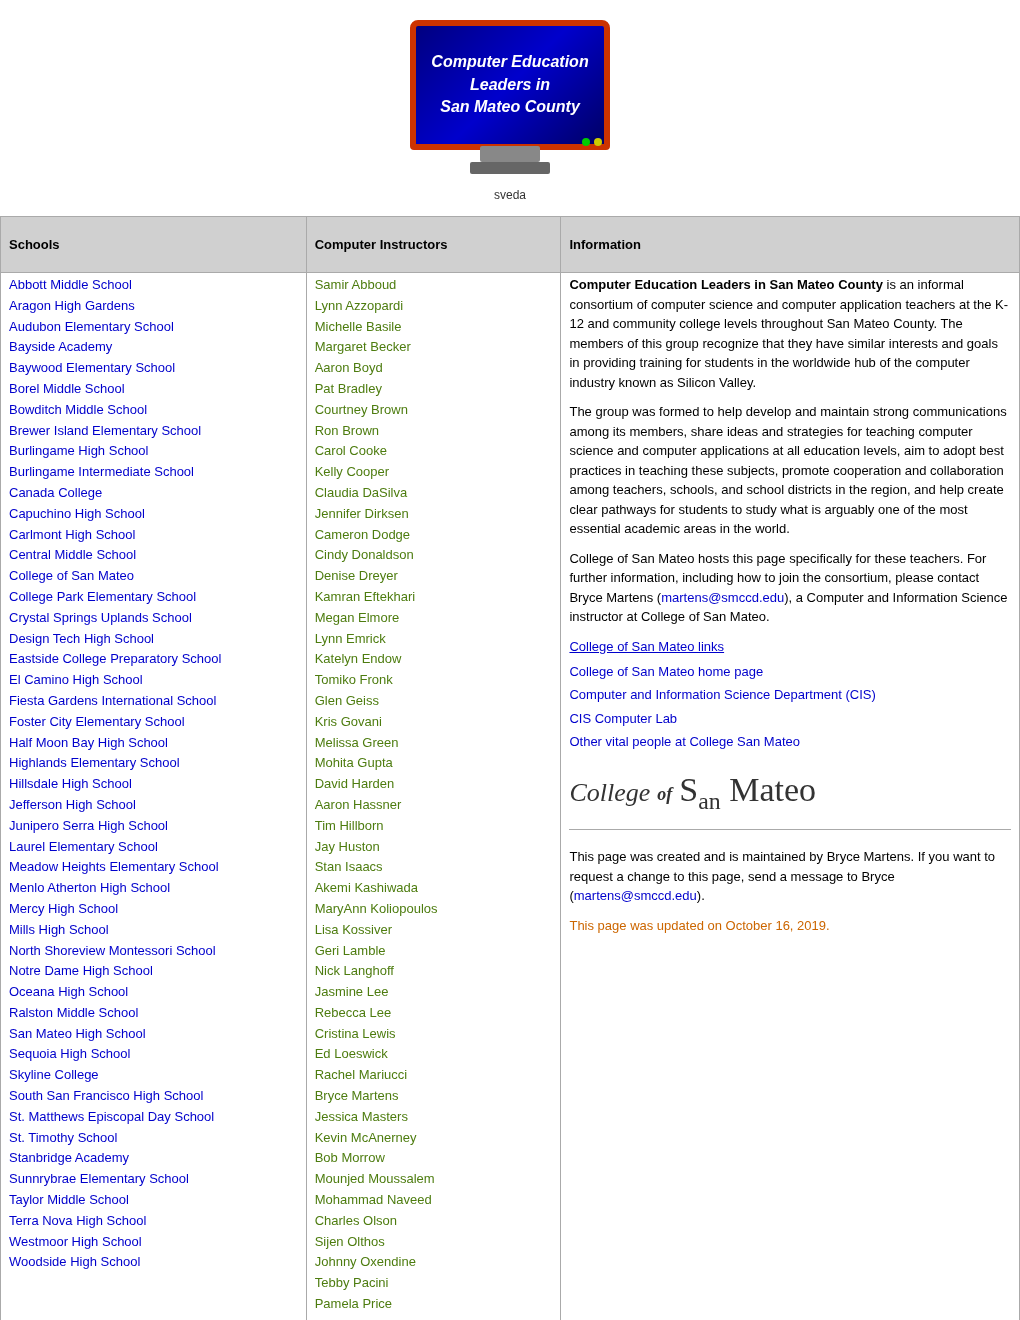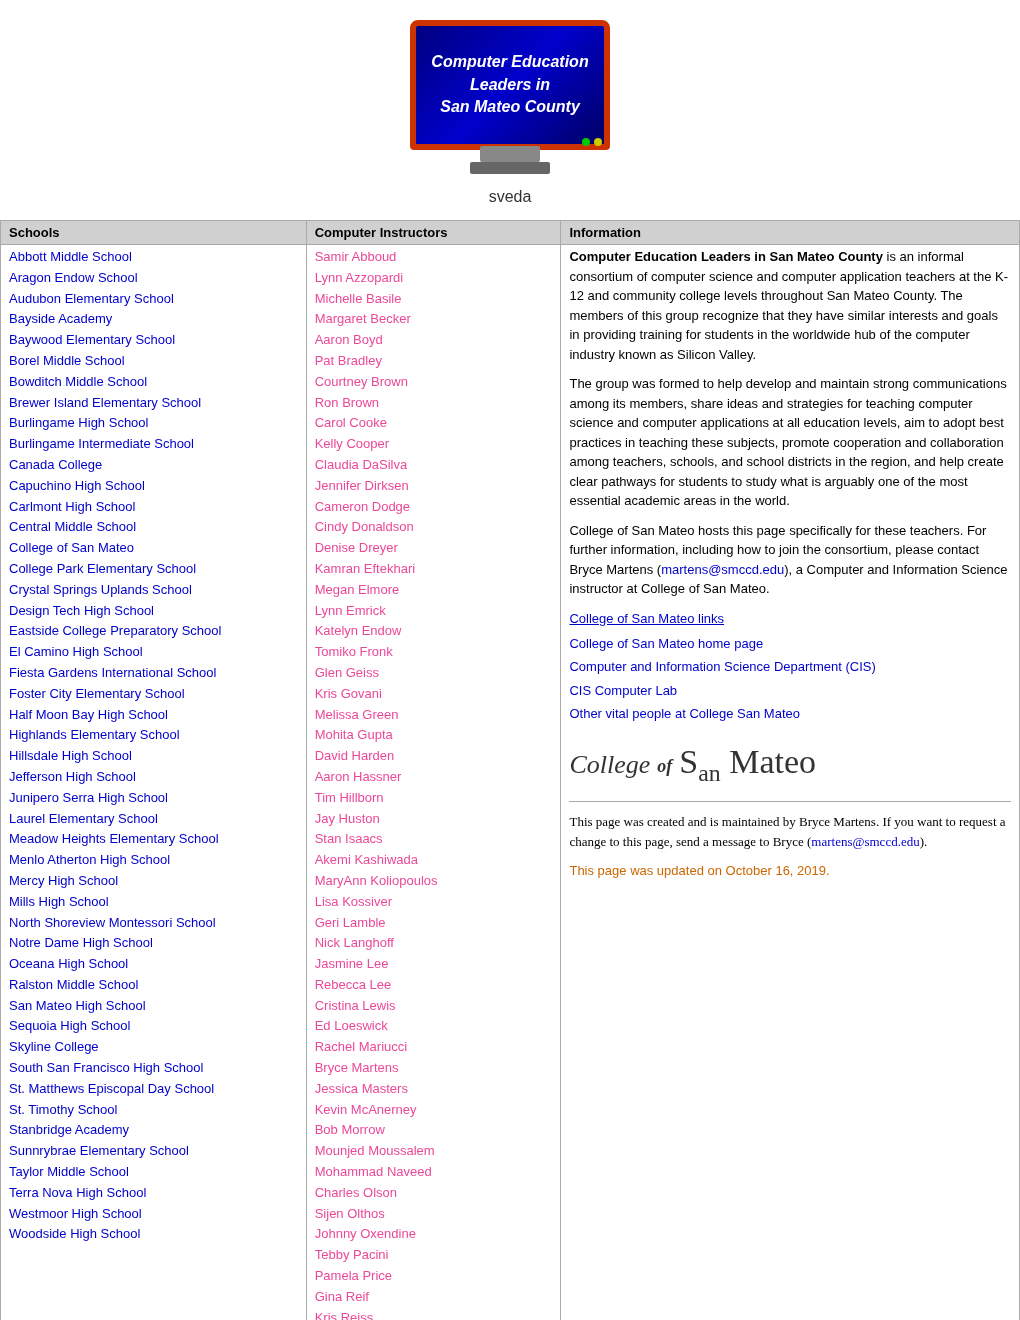--- a/index.html
+++ b/index.html
@@ -87,35 +87,35 @@
       bottom: 6px;
       left: 50%;
       transform: translateX(-50%);
       width: 80px;
       height: 12px;
       background: #666;
       border-radius: 2px;
     }
 
     .sveda-text {
-      font-size: 16px;
+      font-size: 12px;
       color: #333;
       margin-bottom: 4px;
     }
 
     .main-table {
       width: 100%;
       border-collapse: collapse;
       border: 1px solid #aaa;
     }
 
     .main-table th {
       background: #d0d0d0;
       border: 1px solid #aaa;
-      padding: 4px 8px;
+      padding: 20px 8px;
       text-align: left;
       font-weight: bold;
       font-size: 13px;
     }
 
     .main-table td {
       border: 1px solid #aaa;
       padding: 2px 8px;
       vertical-align: top;
     }
@@ -125,21 +125,21 @@
     .col-info { width: 45%; }
 
     .school-link {
       color: #0000cc;
       text-decoration: none;
       display: block;
       line-height: 1.6;
     }
 
     .instructor-link {
-      color: #ec4899;
+      color: #4d7c0f;
       text-decoration: none;
       display: block;
       line-height: 1.6;
     }
 
     .info-cell {
       padding: 6px 8px;
       font-size: 13px;
       line-height: 1.5;
     }
@@ -226,21 +226,21 @@
     <tr>
       <th class="col-schools">Schools</th>
       <th class="col-instructors">Computer Instructors</th>
       <th class="col-info">Information</th>
     </tr>
   </thead>
   <tbody>
     <tr>
       <td class="col-schools" id="schools-cell">
           <a class="school-link" href="#">Abbott Middle School</a>
-          <a class="school-link" href="#">Aragon Endow School</a>
+          <a class="school-link" href="#">Aragon High Gardens</a>
           <a class="school-link" href="#">Audubon Elementary School</a>
           <a class="school-link" href="#">Bayside Academy</a>
           <a class="school-link" href="#">Baywood Elementary School</a>
           <a class="school-link" href="#">Borel Middle School</a>
           <a class="school-link" href="#">Bowditch Middle School</a>
           <a class="school-link" href="#">Brewer Island Elementary School</a>
           <a class="school-link" href="#">Burlingame High School</a>
           <a class="school-link" href="#">Burlingame Intermediate School</a>
           <a class="school-link" href="#">Canada College</a>
           <a class="school-link" href="#">Capuchino High School</a>
@@ -340,18 +340,18 @@
           <p>The group was formed to help develop and maintain strong communications among its members, share ideas and strategies for teaching computer science and computer applications at all education levels, aim to adopt best practices in teaching these subjects, promote cooperation and collaboration among teachers, schools, and school districts in the region, and help create clear pathways for students to study what is arguably one of the most essential academic areas in the world.</p>
           <p>College of San Mateo hosts this page specifically for these teachers. For further information, including how to join the consortium, please contact Bryce Martens (<a class="info-link" href="mailto:martens@smccd.edu">martens@smccd.edu</a>), a Computer and Information Science instructor at College of San Mateo.</p>
           <div class="links-section">
             <a class="info-link links-title" href="#">College of San Mateo links</a>
             <a class="info-link" href="#" style="display: block; line-height: 1.8;">College of San Mateo home page</a>
             <a class="info-link" href="#" style="display: block; line-height: 1.8;">Computer and Information Science Department (CIS)</a>
             <a class="info-link" href="#" style="display: block; line-height: 1.8;">CIS Computer Lab</a>
             <a class="info-link" href="#" style="display: block; line-height: 1.8;">Other vital people at College San Mateo</a>
           </div>
           <div class="college-logo"><span class="college-word" style="font-size:26px; font-style:italic;text-align:right;">College</span> <span class="of-word" style="font-size:18px; font-style:italic; vertical-align:middle;">of</span> <span class="san-mateo" style="font-size:34px;text-align:right;">S<sub style="font-size:0.7em;">an</sub> Mateo</span></div>
-          <p style="margin-top: 10px; font-family: Liberation Serif, serif;">This page was created and is maintained by Bryce Martens. If you want to request a change to this page, send a message to Bryce (<a class="info-link" href="mailto:martens@smccd.edu">martens@smccd.edu</a>).</p>
+          <p style="margin-top: 17px;">This page was created and is maintained by Bryce Martens. If you want to request a change to this page, send a message to Bryce (<a class="info-link" href="mailto:martens@smccd.edu">martens@smccd.edu</a>).</p>
           <p class="update-text">This page was updated on October 16, 2019.</p>
         </td>
     </tr>
   </tbody>
 </table>
 
 </body></html>

